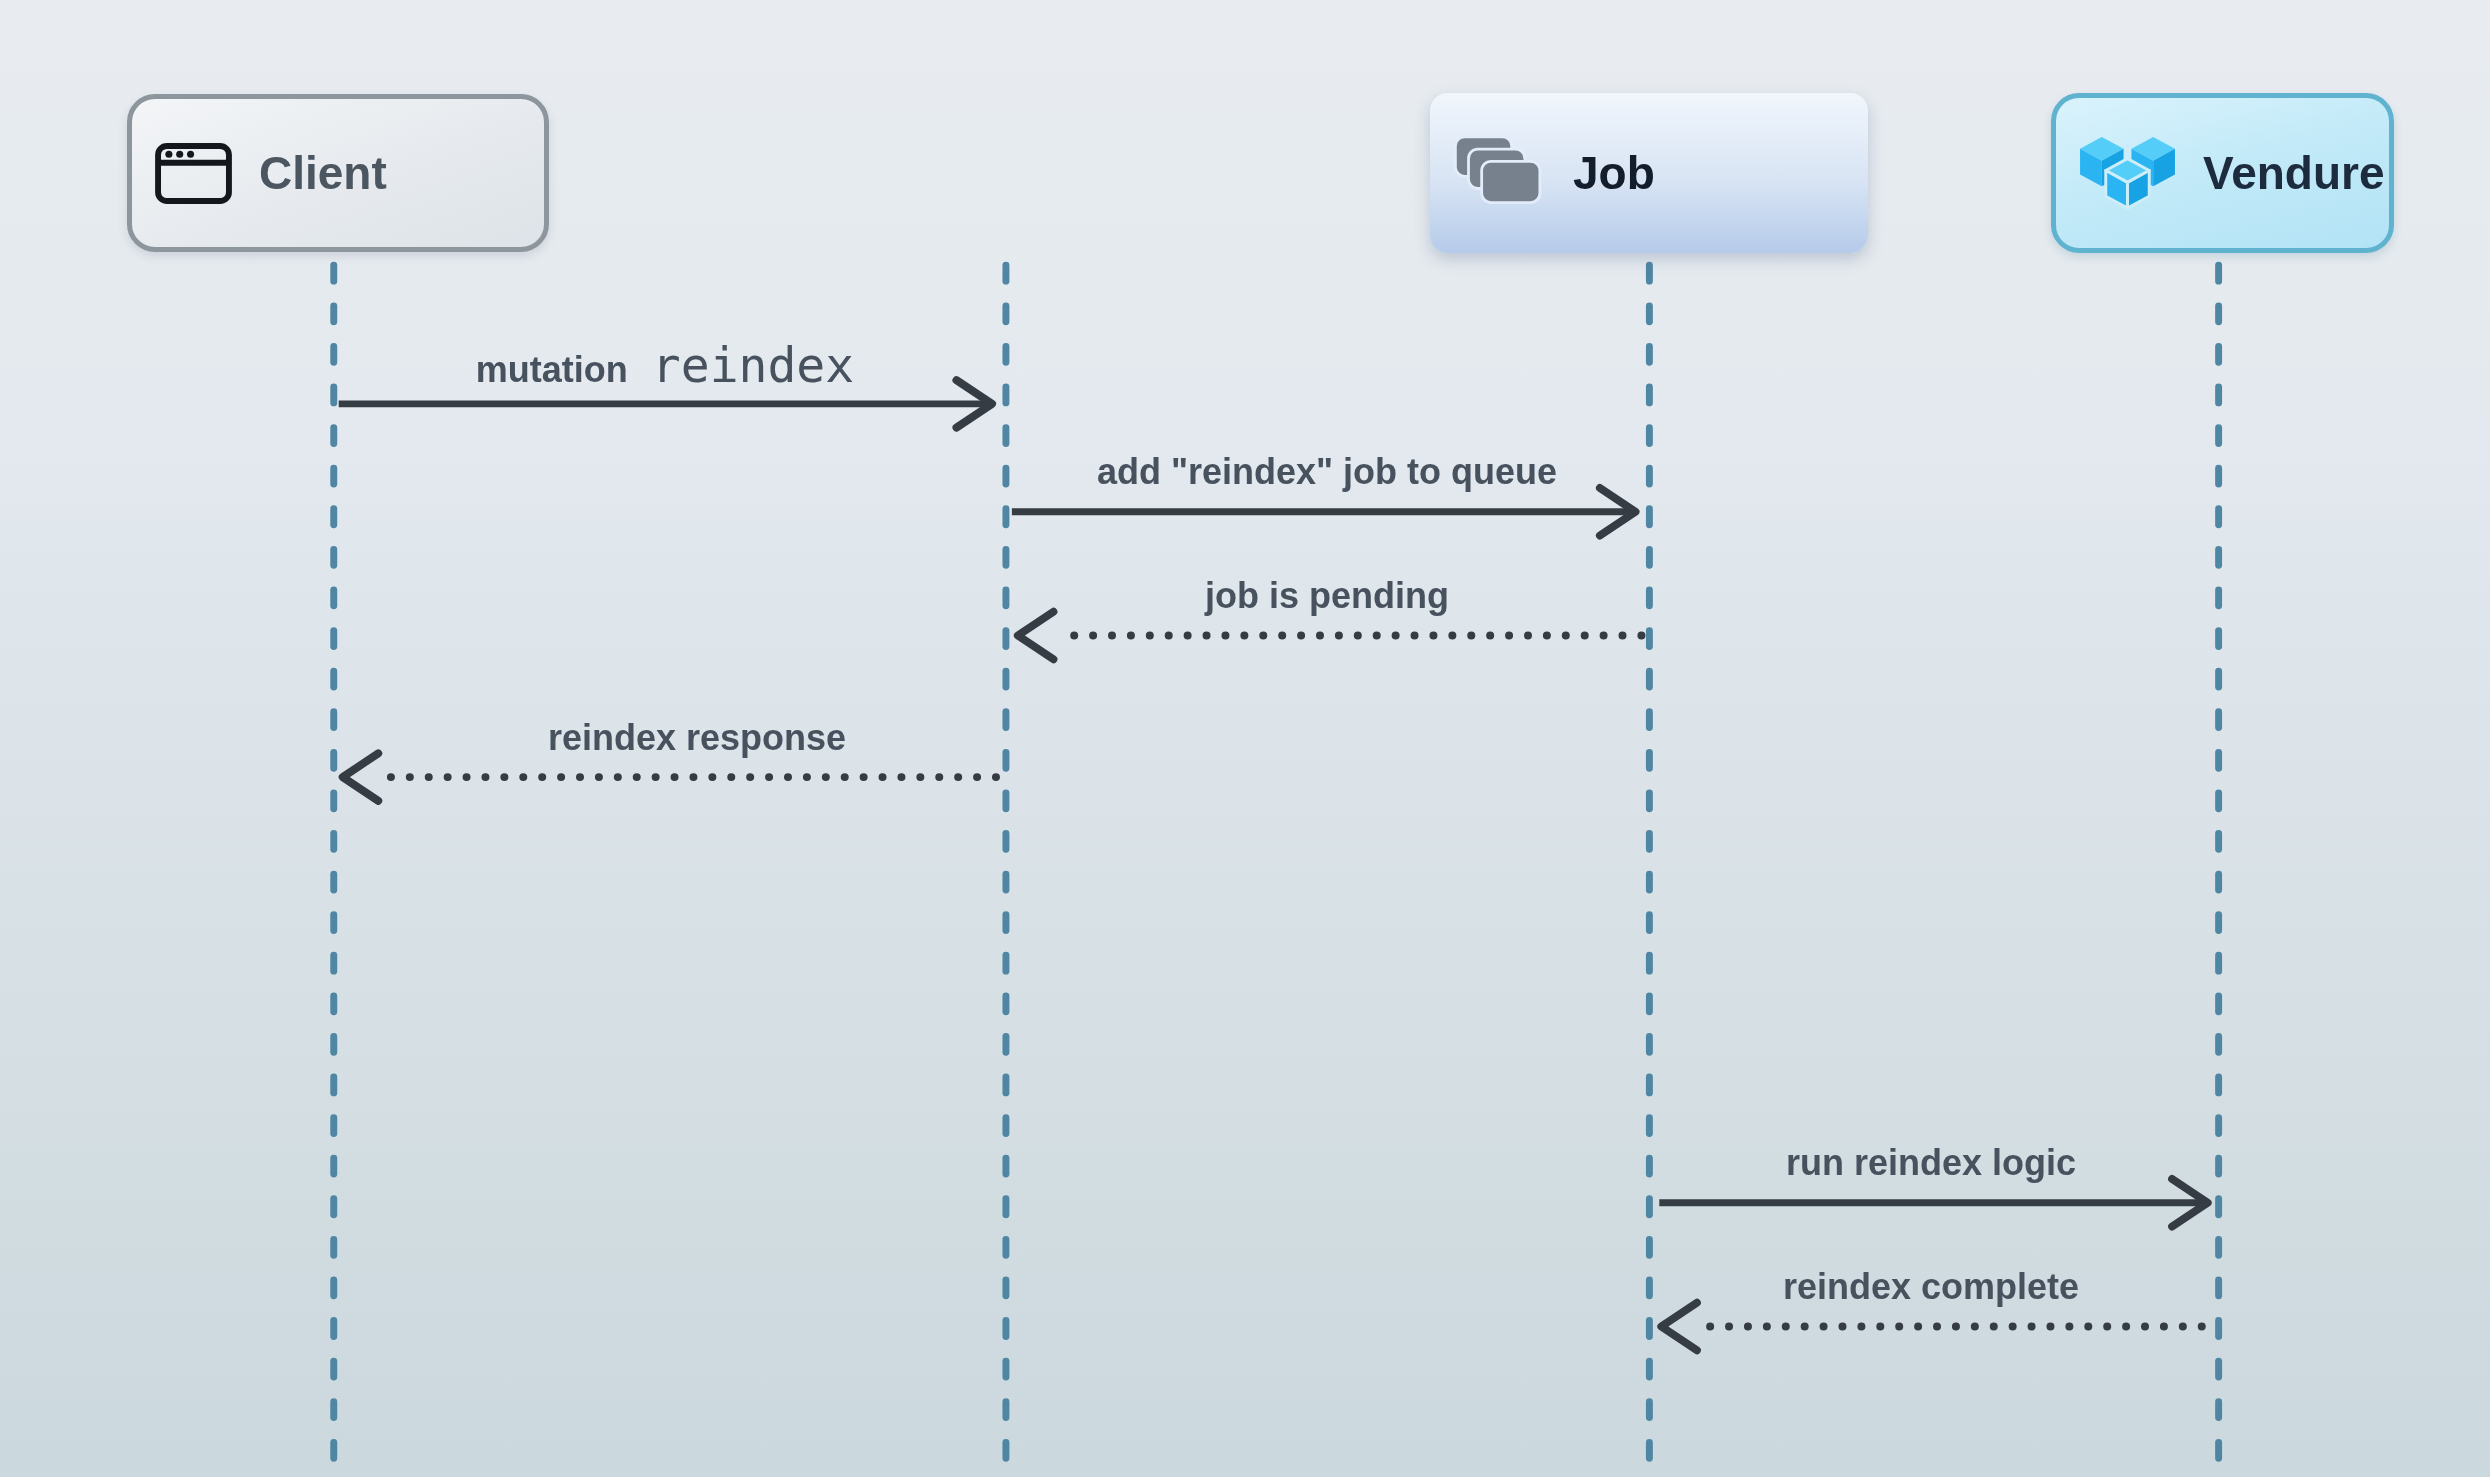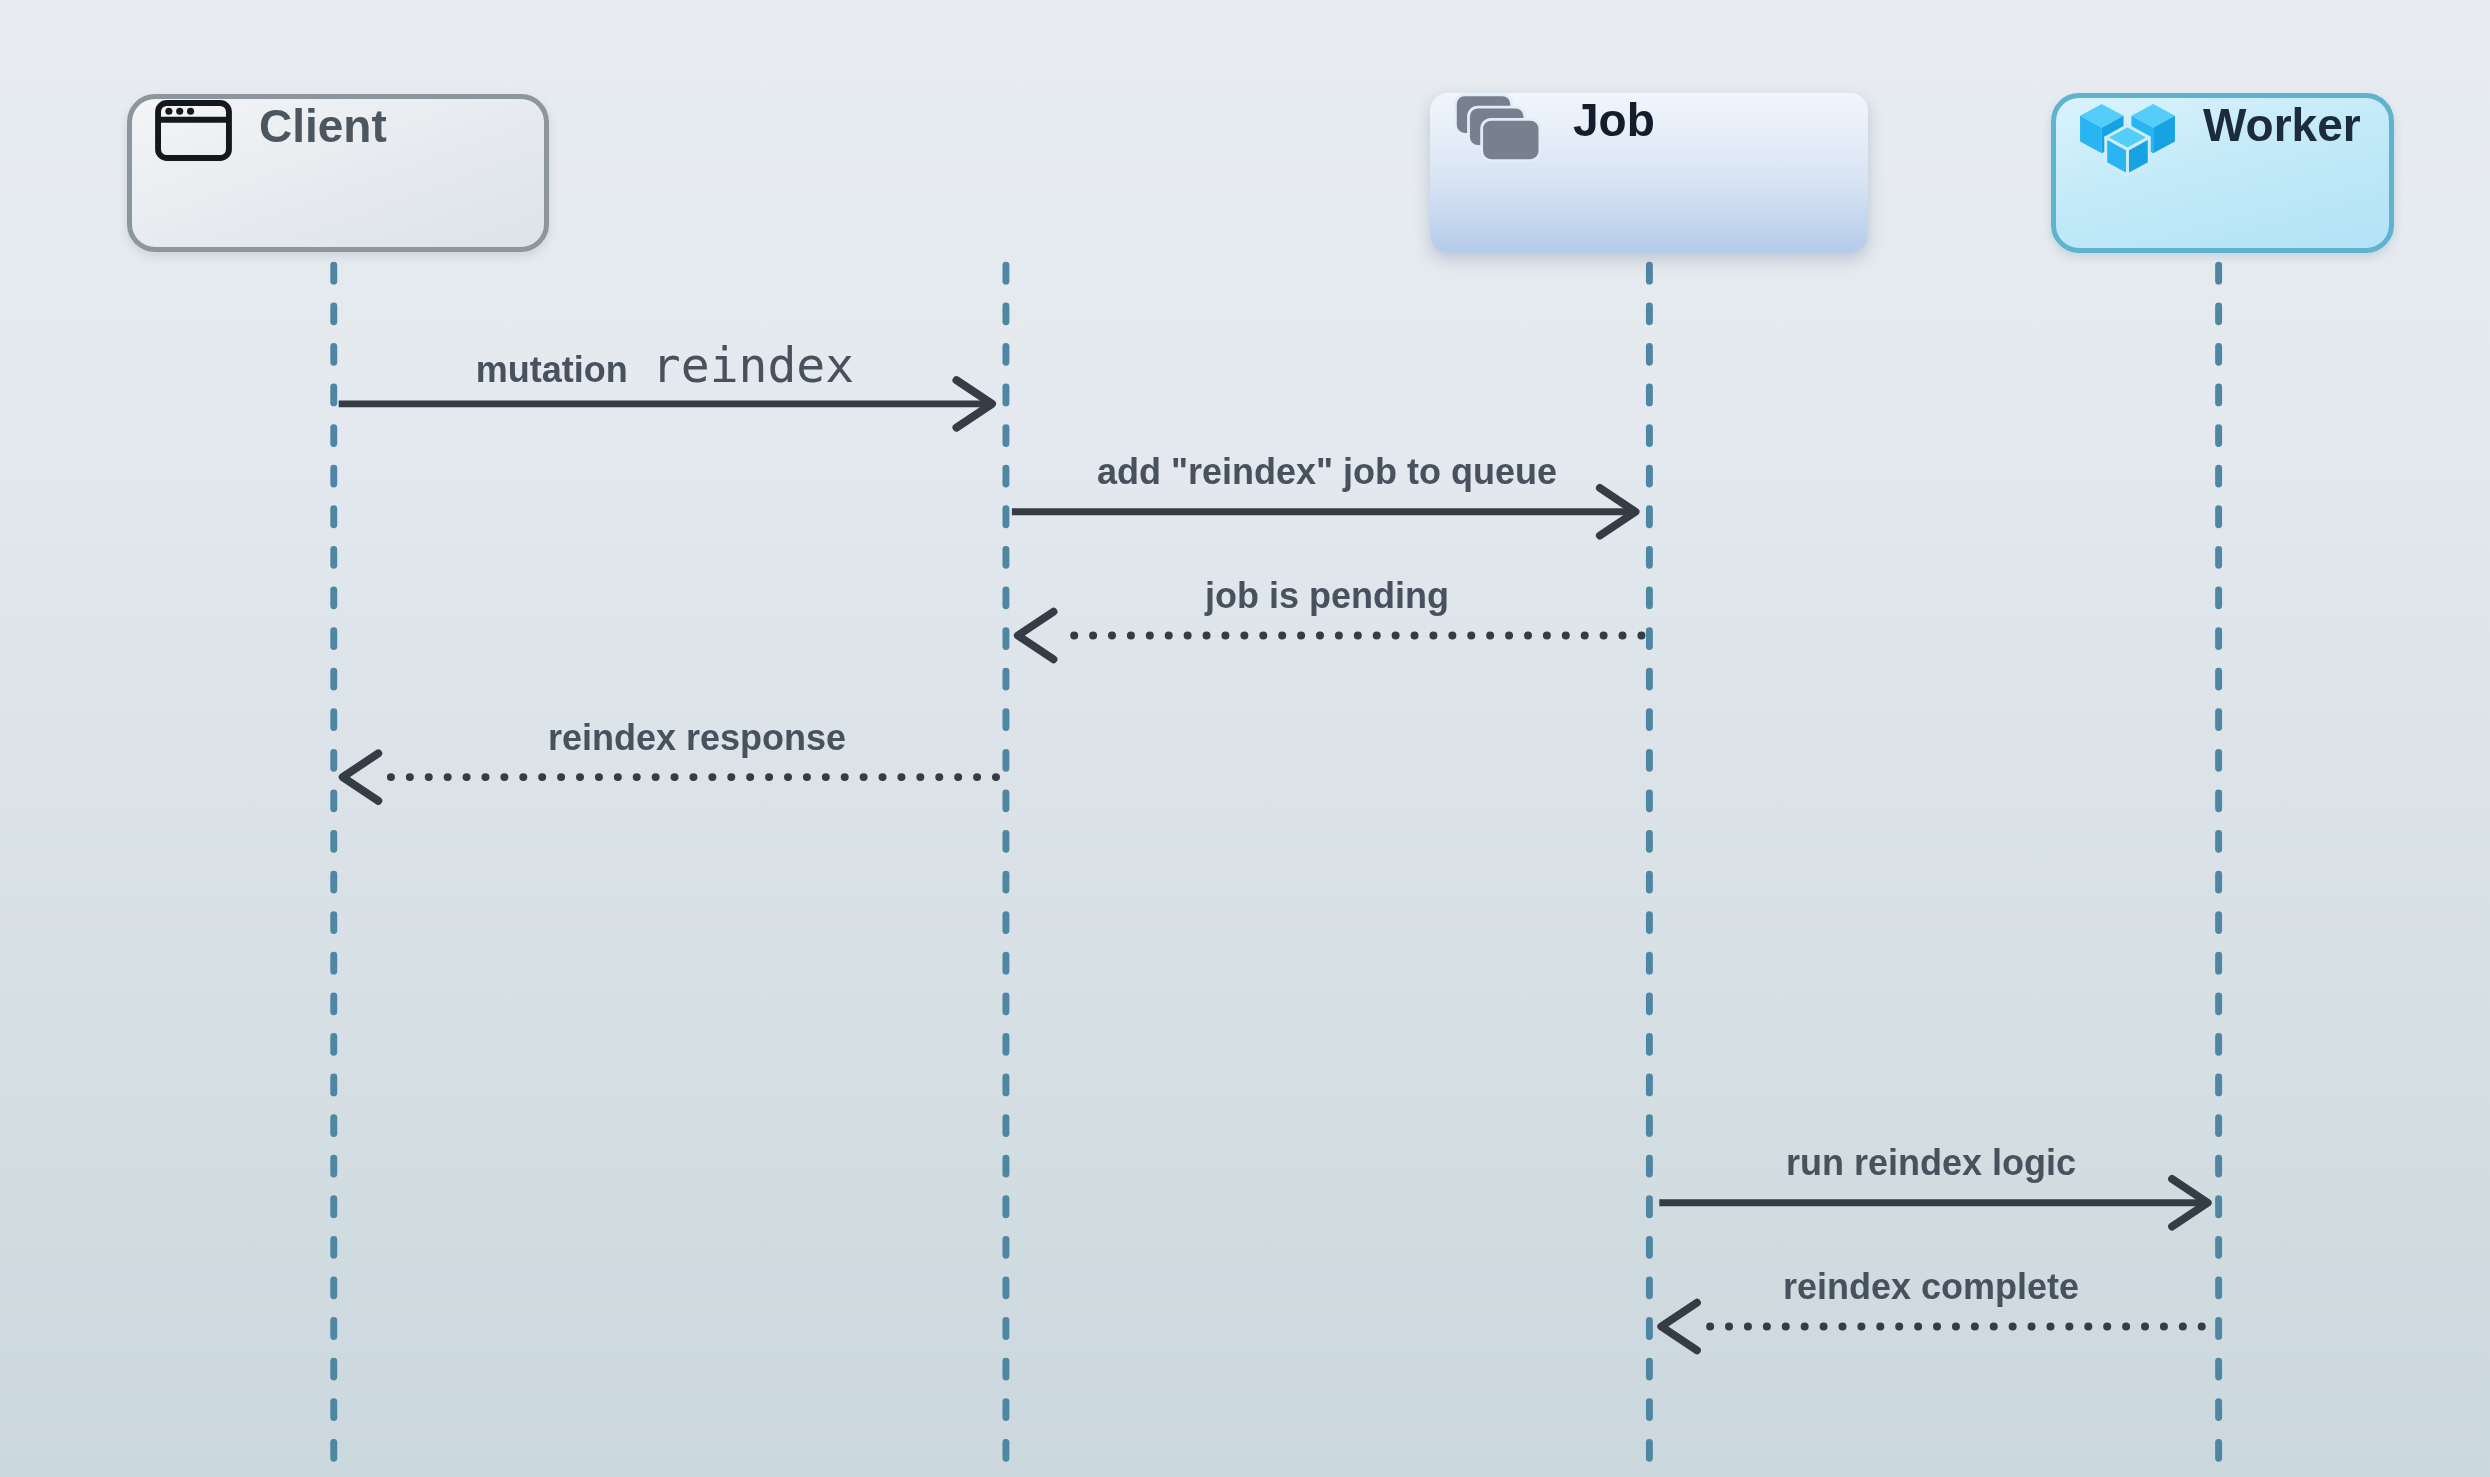--- a/index.html
+++ b/index.html
@@ -37,21 +37,21 @@
     stroke: #363c43;
     stroke-width: 8;
     fill: none;
     stroke-linecap: round;
     stroke-linejoin: round;
   }
   .actor-box {
     position: absolute;
     box-sizing: border-box;
     display: flex;
-    align-items: flex-start;
+    align-items: center;
     padding: 0 22px;
     gap: 26px;
     border-radius: 28px;
   }
   .actor-box .label {
     font-size: 46px;
     font-weight: bold;
     white-space: nowrap;
   }
   .actor-gray {
@@ -154,21 +154,21 @@
         <polygon points="76,6 98,18 76,30 54,18" fill="#55cdf9"></polygon>
         <polygon points="54,18 76,30 76,56 54,44" fill="#2ab4f2"></polygon>
         <polygon points="98,18 98,44 76,56 76,30" fill="#17a2e4"></polygon>
       </g>
       <g stroke="#cdeef9" stroke-width="3" stroke-linejoin="round">
         <polygon points="50,28 72,40 50,52 28,40" fill="#55cdf9"></polygon>
         <polygon points="28,40 50,52 50,78 28,66" fill="#2ab4f2"></polygon>
         <polygon points="72,40 72,66 50,78 50,52" fill="#17a2e4"></polygon>
       </g>
     </svg>
-    <span class="label">Worker</span>
+    <span class="label">Vendure</span>
   </div>
 
   <div class="msg-label" style="left:665px; top:343px;">
     <span>mutation</span><span class="code">reindex</span>
   </div>
 
   <div class="msg-label" style="left:1327px; top:450px;">
     <span>add "reindex" job to queue</span>
   </div>
 

